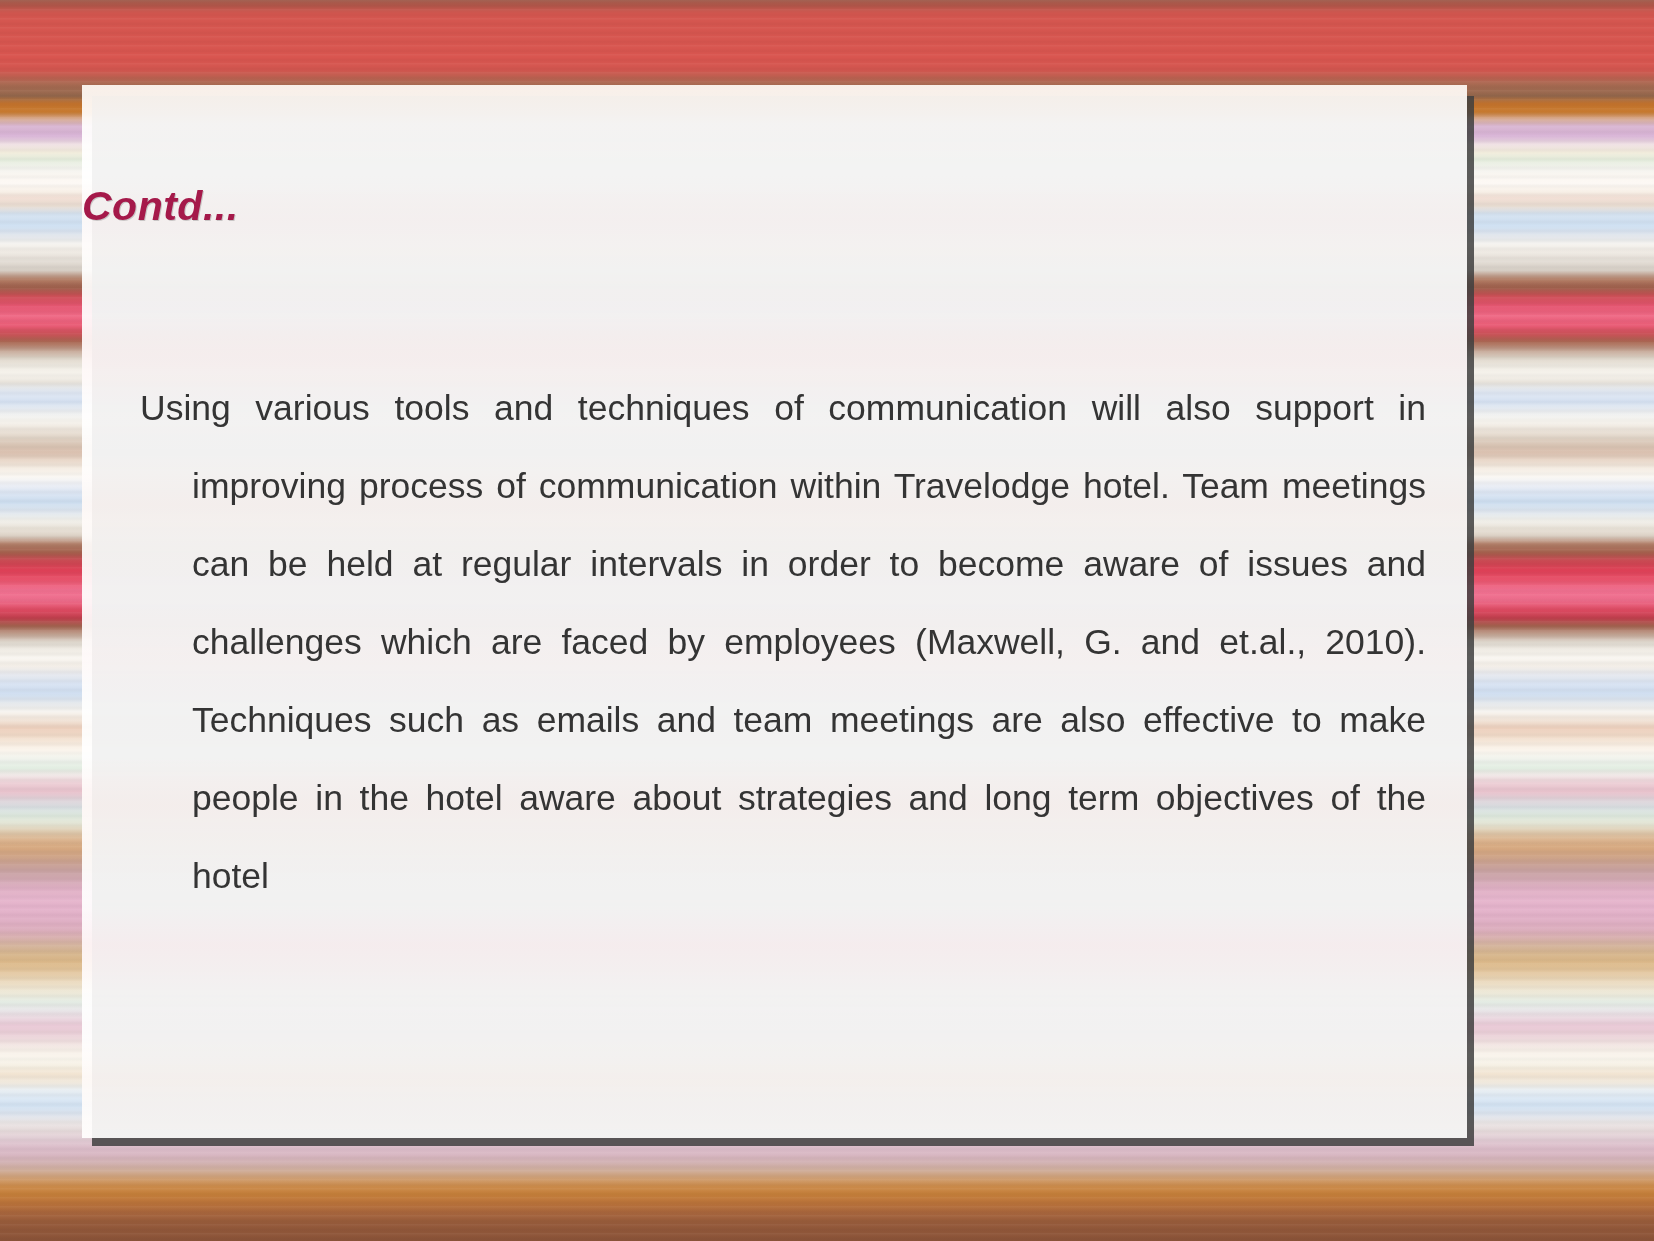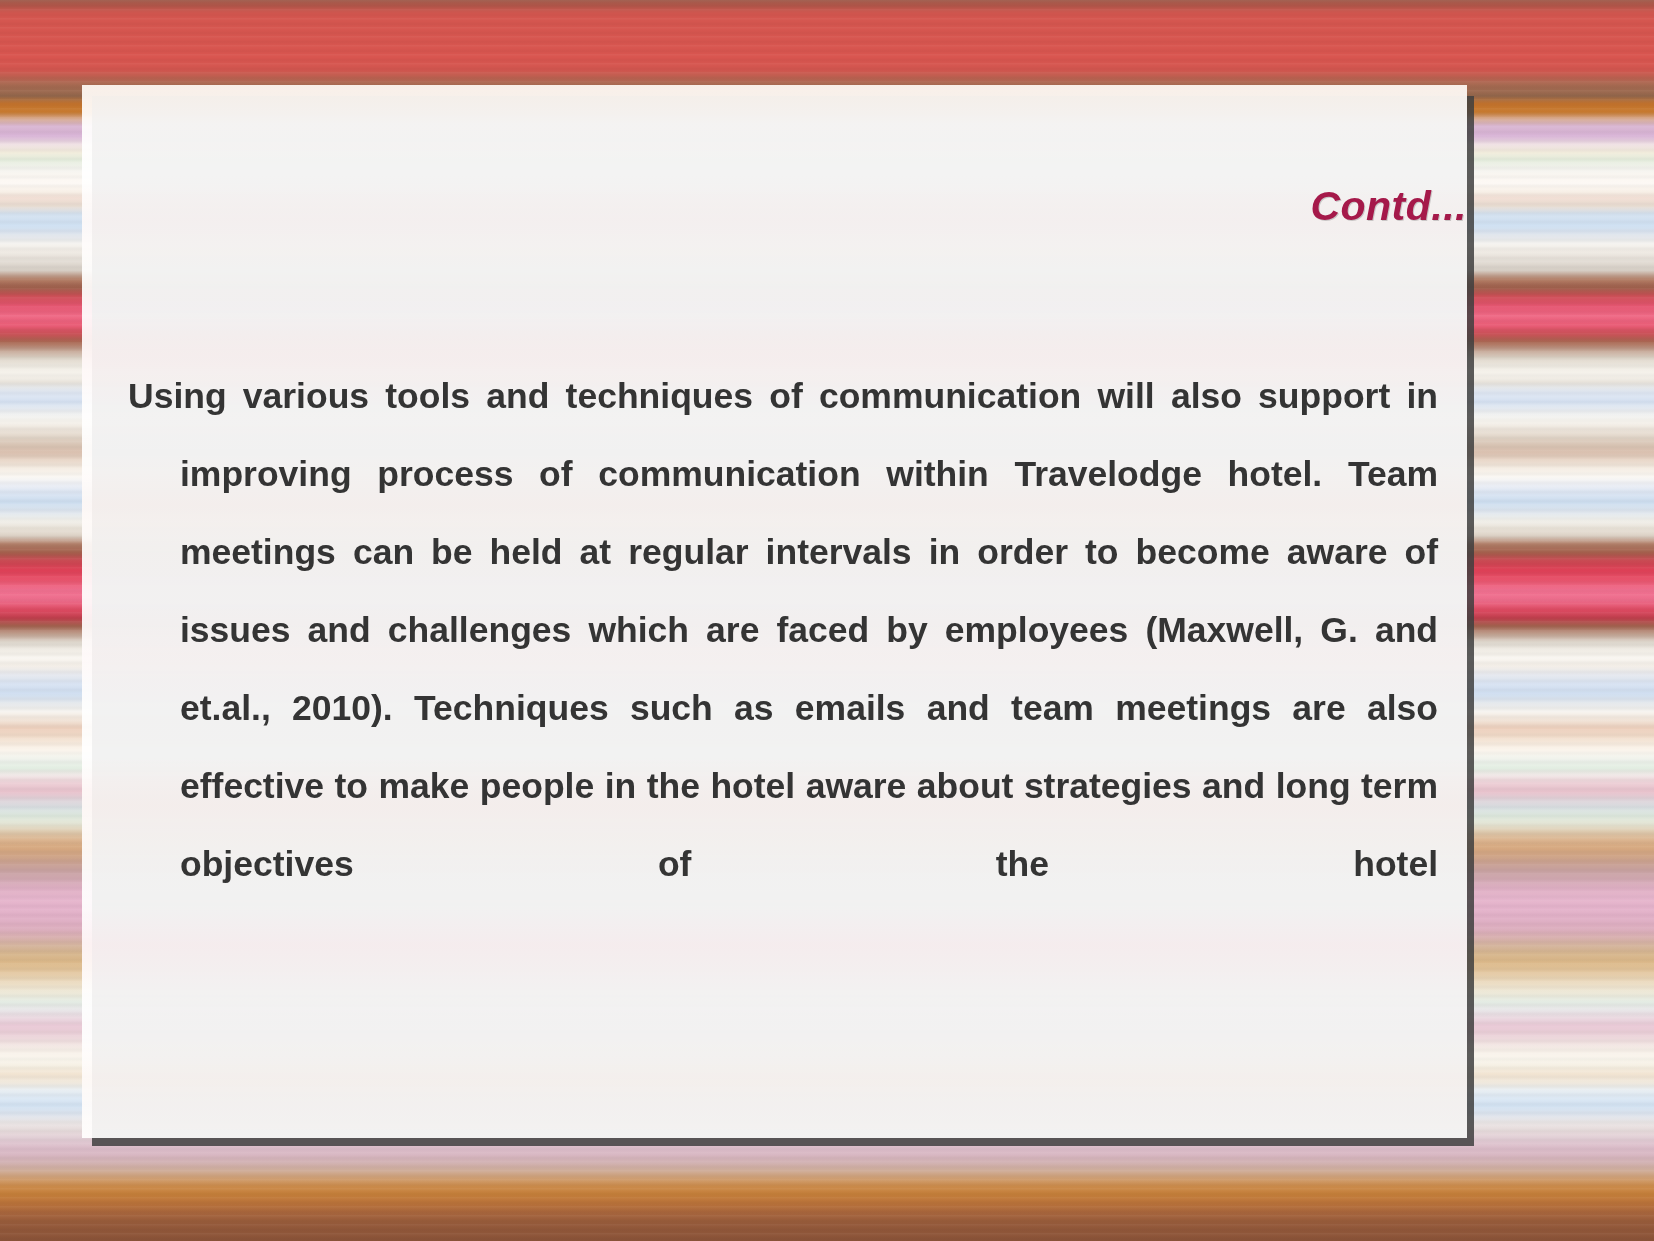--- a/index.html
+++ b/index.html
@@ -240,21 +240,21 @@
     width: 100%;
     height: 100%;
   }
 
   
   .slide-title {
     position: absolute;
     left: 0;
     top: 98px;
     width: 100%;
-    text-align: right;
+    text-align: left;
     font-size: 41px;
     font-weight: bold;
     font-style: italic;
     color: #a5194a;
     letter-spacing: 0.5px;
     text-shadow: 1px 1px 0 rgba(120,120,120,0.35);
   }
 
   
   .body-block {
@@ -263,23 +263,22 @@
     top: 272px;
     width: 1310px;
     font-size: 35.5px;
     line-height: 78px;
     color: #343434;
     text-align: justify;
     text-justify: inter-word;
   }
 
   .body-block p {
-    margin: 0;
+    margin: 12px;
     text-indent: 0;
-    font-weight: bold;
   }
 
   .body-block .cont-indent {
     
     padding-left: 52px;
     text-indent: -52px;
   }
 
   .body-block p::after {
     content: "";

